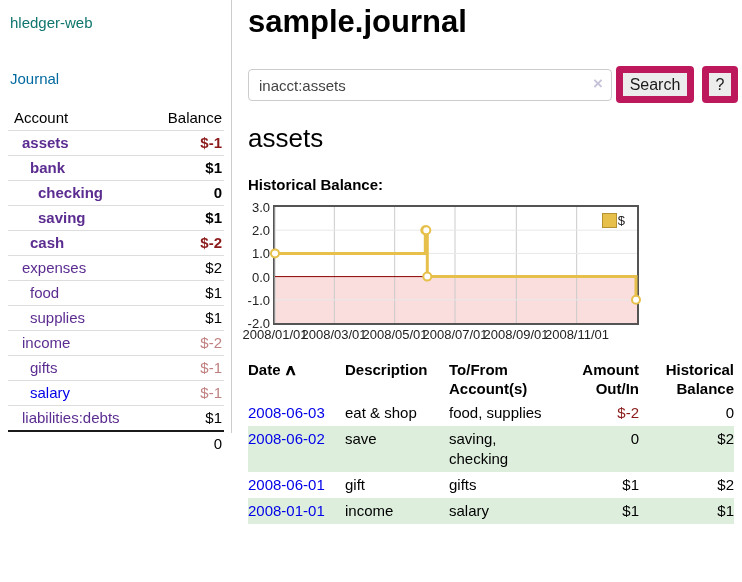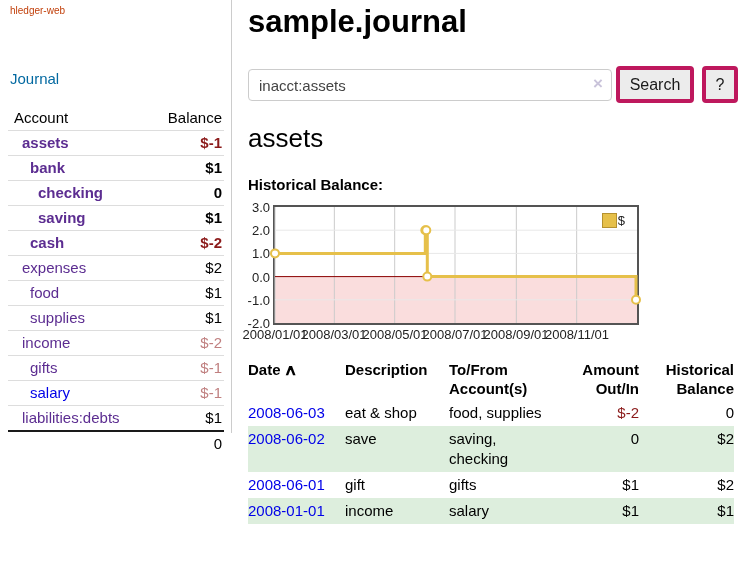--- a/index.html
+++ b/index.html
@@ -1,21 +1,21 @@
 <!DOCTYPE html>
 <html><head>
 <meta charset="utf-8">
 <style>
   html,body{margin:0;padding:0;background:#fff;}
   body{font-family:"Liberation Sans", sans-serif; color:#000;}
   .screen{position:relative;width:742px;height:582px;background:#fff;overflow:hidden;}
 
   
   .sidebar{position:absolute;left:0;top:0;width:231px;height:433px;border-right:1px solid #ccc;}
-  .brand{position:absolute;left:10px;top:5px;font-size:10px;color:#c2410c;text-decoration:none;cursor:pointer;}
+  .brand{position:absolute;left:10px;top:14px;font-size:15px;color:#0f766e;text-decoration:none;cursor:pointer;}
   .nav-journal{position:absolute;left:10px;top:70px;font-size:15px;color:#0369a1;text-decoration:none;cursor:pointer;}
   .acct-table{position:absolute;left:8px;top:106px;width:216px;border-collapse:collapse;font-size:15px;}
   .acct-table th{font-weight:400;text-align:left;height:22px;padding:0 0 2px 6px;}
   .acct-table th.bal-h{text-align:right;padding-right:2px;}
   .acct-table tbody tr{border-top:1px solid #ddd;}
   .acct-table tfoot tr{border-top:2px solid #1a1a1a;}
   .acct-table td{height:24px;padding:0;line-height:24px;}
   .acct-table td.bal{text-align:right;padding-right:2px;}
   .acct-link{text-decoration:none;color:#5c2d91;cursor:pointer;}
   .acct-link.blue{color:#0000e8;}
@@ -24,21 +24,21 @@
   .neg_faded{color:#c08080;}
   .total-cell{height:26px;line-height:26px;}
 
   
   .main{position:absolute;left:248px;top:0;width:494px;height:582px;}
   .page-title{position:absolute;left:0;top:0;margin:0;font-size:31px;font-weight:700;line-height:44px;}
   .searchbox{position:absolute;left:0;top:69px;width:364px;height:32px;}
   .searchbox input{width:100%;height:100%;box-sizing:border-box;border:1px solid #ccc;border-radius:4px;
     padding:0 28px 0 10px;font-family:"Liberation Sans",sans-serif;font-size:15px;color:#444;outline:none;}
   .clear-x{position:absolute;right:9px;top:5px;font-size:17px;font-weight:700;color:#c9c3da;cursor:pointer;line-height:20px;}
-  .btn{position:absolute;top:66px;height:37px;background:#ececec;border:4px solid #be185d;border-radius:4px;
+  .btn{position:absolute;top:66px;height:37px;background:#ececec;border:7px solid #be185d;border-radius:4px;
     font-family:"Liberation Sans",sans-serif;font-size:16px;color:#1a1a1a;cursor:pointer;}
   .btn-search{left:368px;width:78px;}
   .btn-help{left:454px;width:36px;}
   .acct-heading{position:absolute;left:0;top:120px;margin:0;font-size:26px;font-weight:400;line-height:36px;}
   .chart-label{position:absolute;left:0;top:176px;font-size:15px;font-weight:700;}
 
   
   .plot{position:absolute;left:25px;top:205px;width:362px;height:116px;border:2px solid #545454;background:#fff;}
   .plot svg{position:absolute;left:0;top:0;overflow:visible;}
   .legend{position:absolute;right:12px;top:6px;display:flex;align-items:center;}

